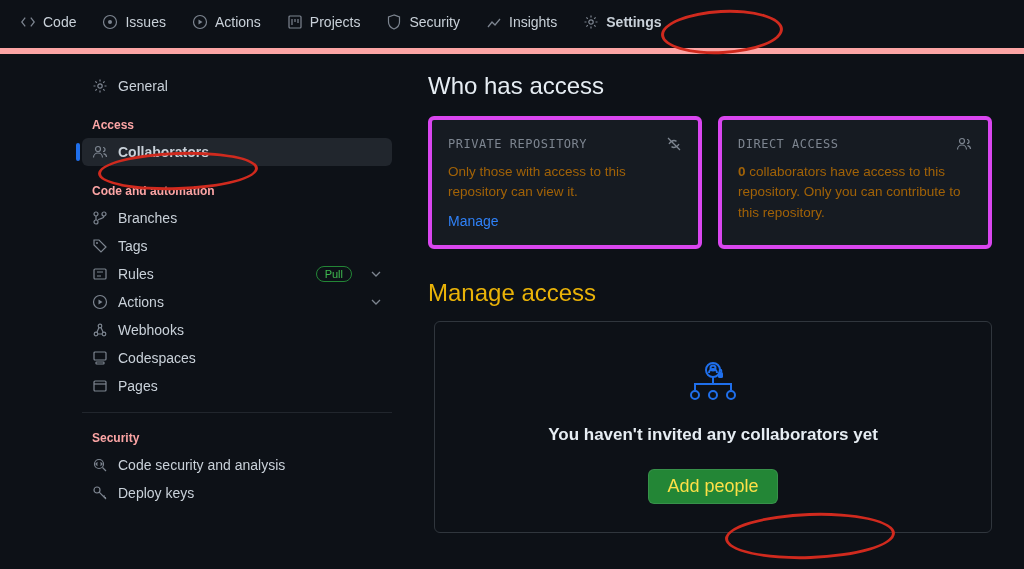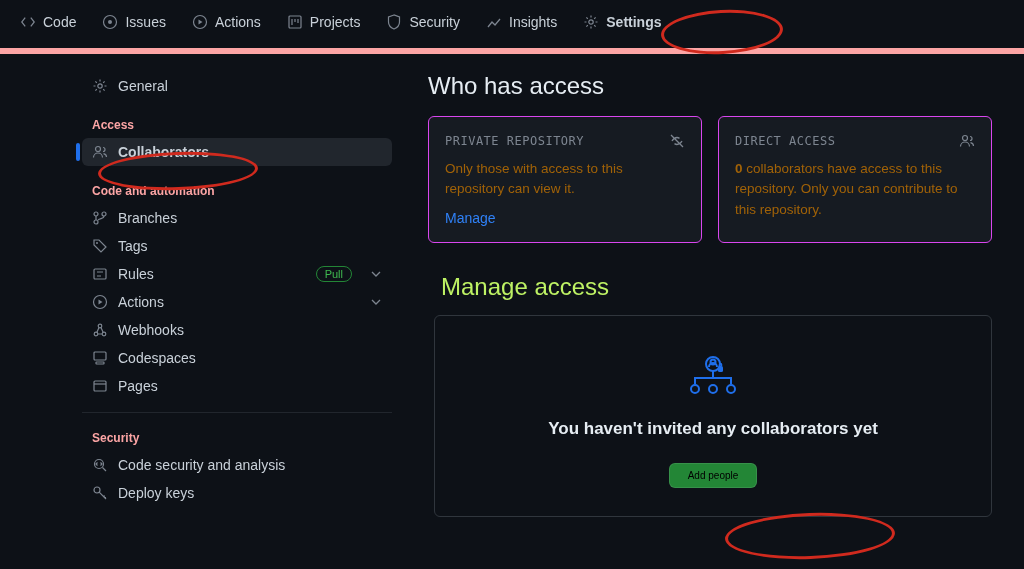--- a/index.html
+++ b/index.html
@@ -66,25 +66,25 @@
     font-size: 11px;
     padding: 1px 8px;
     border: 1px solid #238636;
     color: #3fb950;
     border-radius: 999px;
     margin-left: auto;
   }
   .chevron { margin-left: 8px; fill: #7d8590; width: 12px; height: 12px; }
   .main { flex: 1; padding: 0 32px 0 28px; }
   h1 { font-size: 24px; font-weight: 400; color: #e6edf3; margin-bottom: 16px; }
-  h2 { font-size: 24px; font-weight: 400; color: #bef264; margin: 30px 0 14px 13px; }
+  h2 { font-size: 24px; font-weight: 400; color: #eab308; margin: 30px 0 14px 0; }
   .boxes { display: flex; gap: 16px; }
   .box {
     background: #161b22;
-    border: 1px solid #d946ef;
+    border: 4px solid #d946ef;
     border-radius: 6px;
     padding: 16px;
     flex: 1;
   }
   .box-title {
     font-size: 12px;
     color: #7d8590;
     letter-spacing: 0.5px;
     font-family: monospace;
     margin-bottom: 10px;
@@ -98,25 +98,25 @@
   .panel {
     border: 1px solid #30363d;
     border-radius: 6px;
     padding: 36px 24px 28px 24px;
     text-align: center;
     margin-left: 6px;
   }
   .panel-msg { font-size: 17px; font-weight: 600; color: #e6edf3; margin: 20px 0 24px 0; }
   .btn-primary {
     background: #238636;
-    color: #000000;
+    color: #fde047;
     border: 1px solid rgba(240,246,252,0.1);
     padding: 6px 18px;
     border-radius: 6px;
-    font-size: 10px;
+    font-size: 18px;
     cursor: pointer;
   }
   .network-icon { display: inline-block; }
   .annot {
     position: absolute;
     border: 3px solid #d02a1e;
     border-radius: 50%;
     pointer-events: none;
     z-index: 99;
   }

